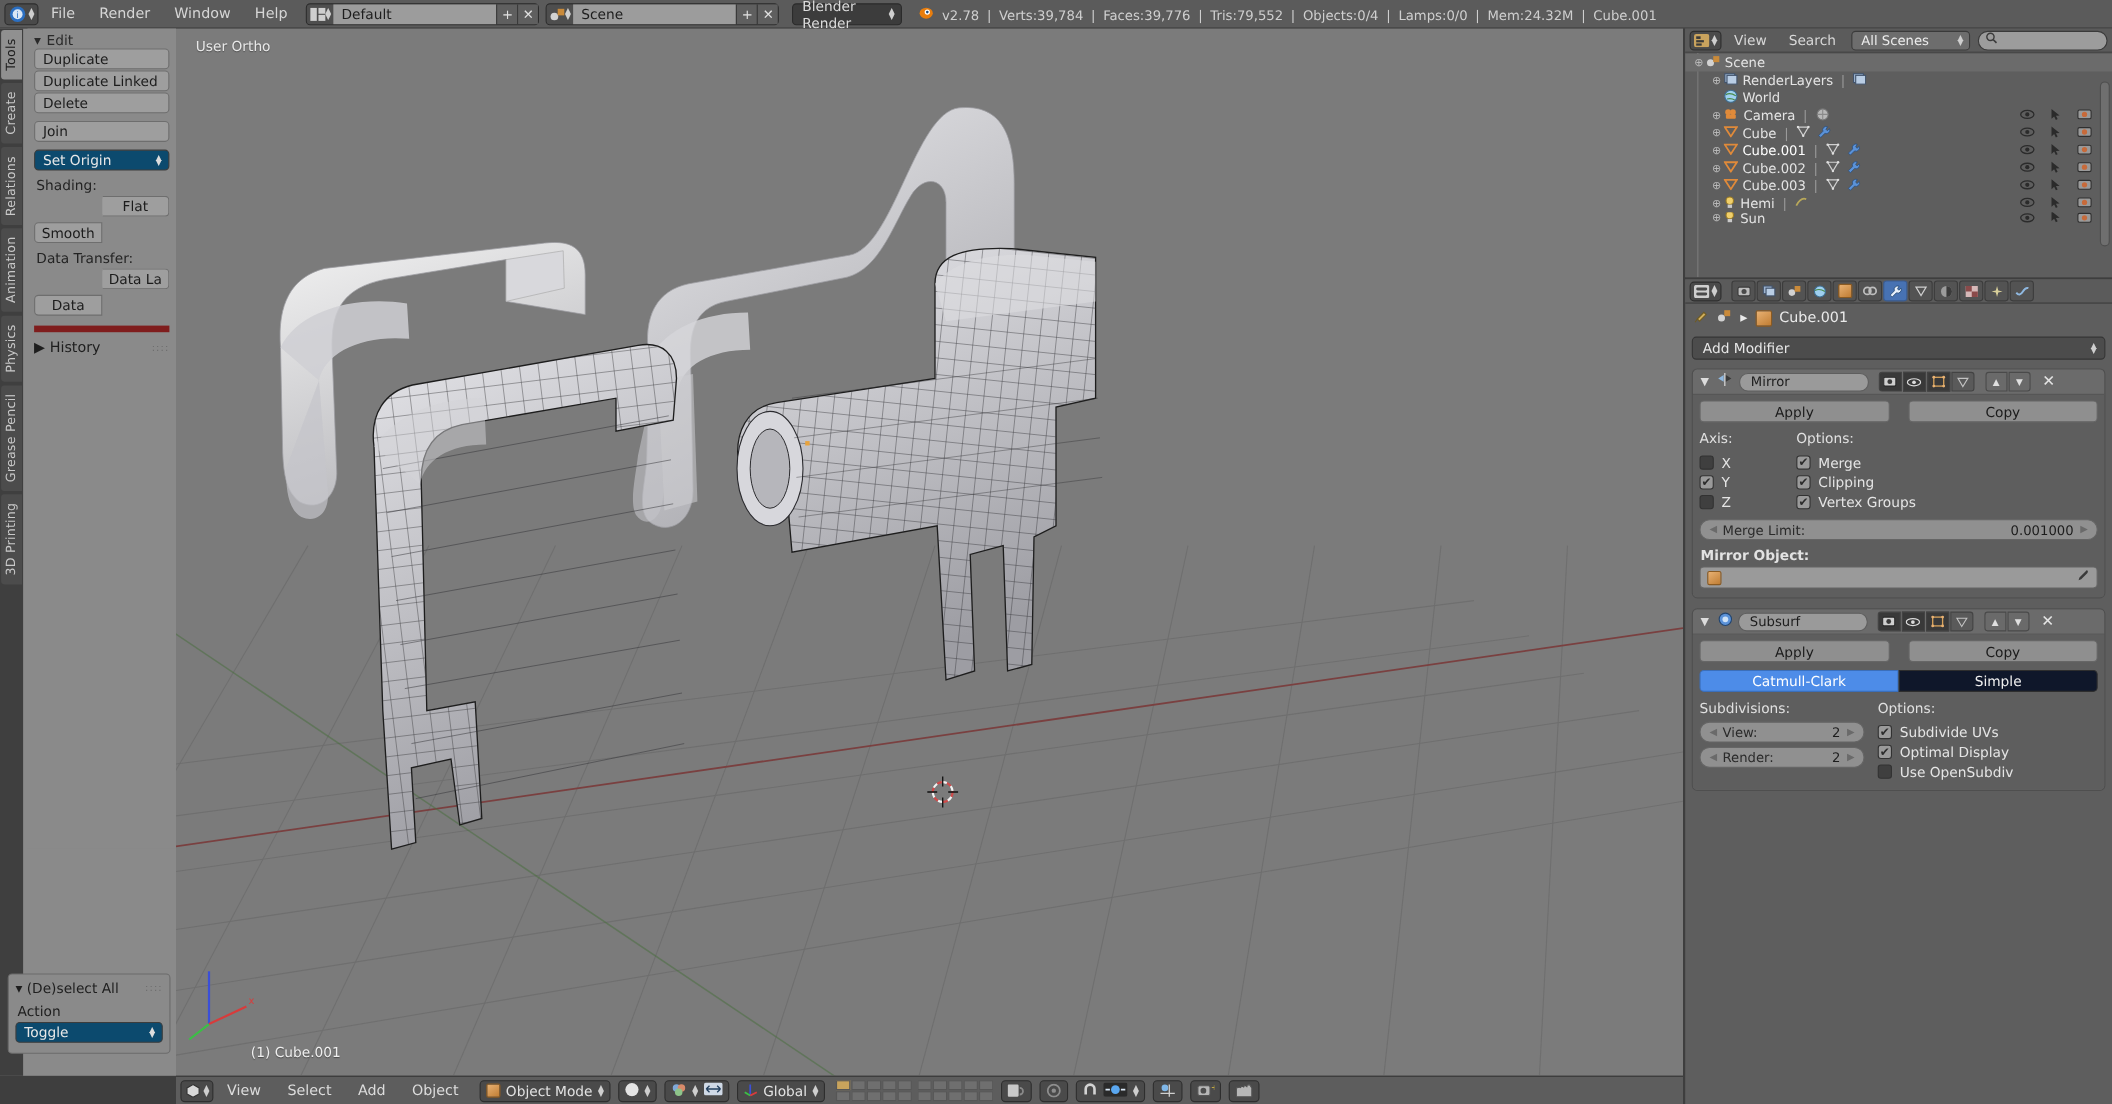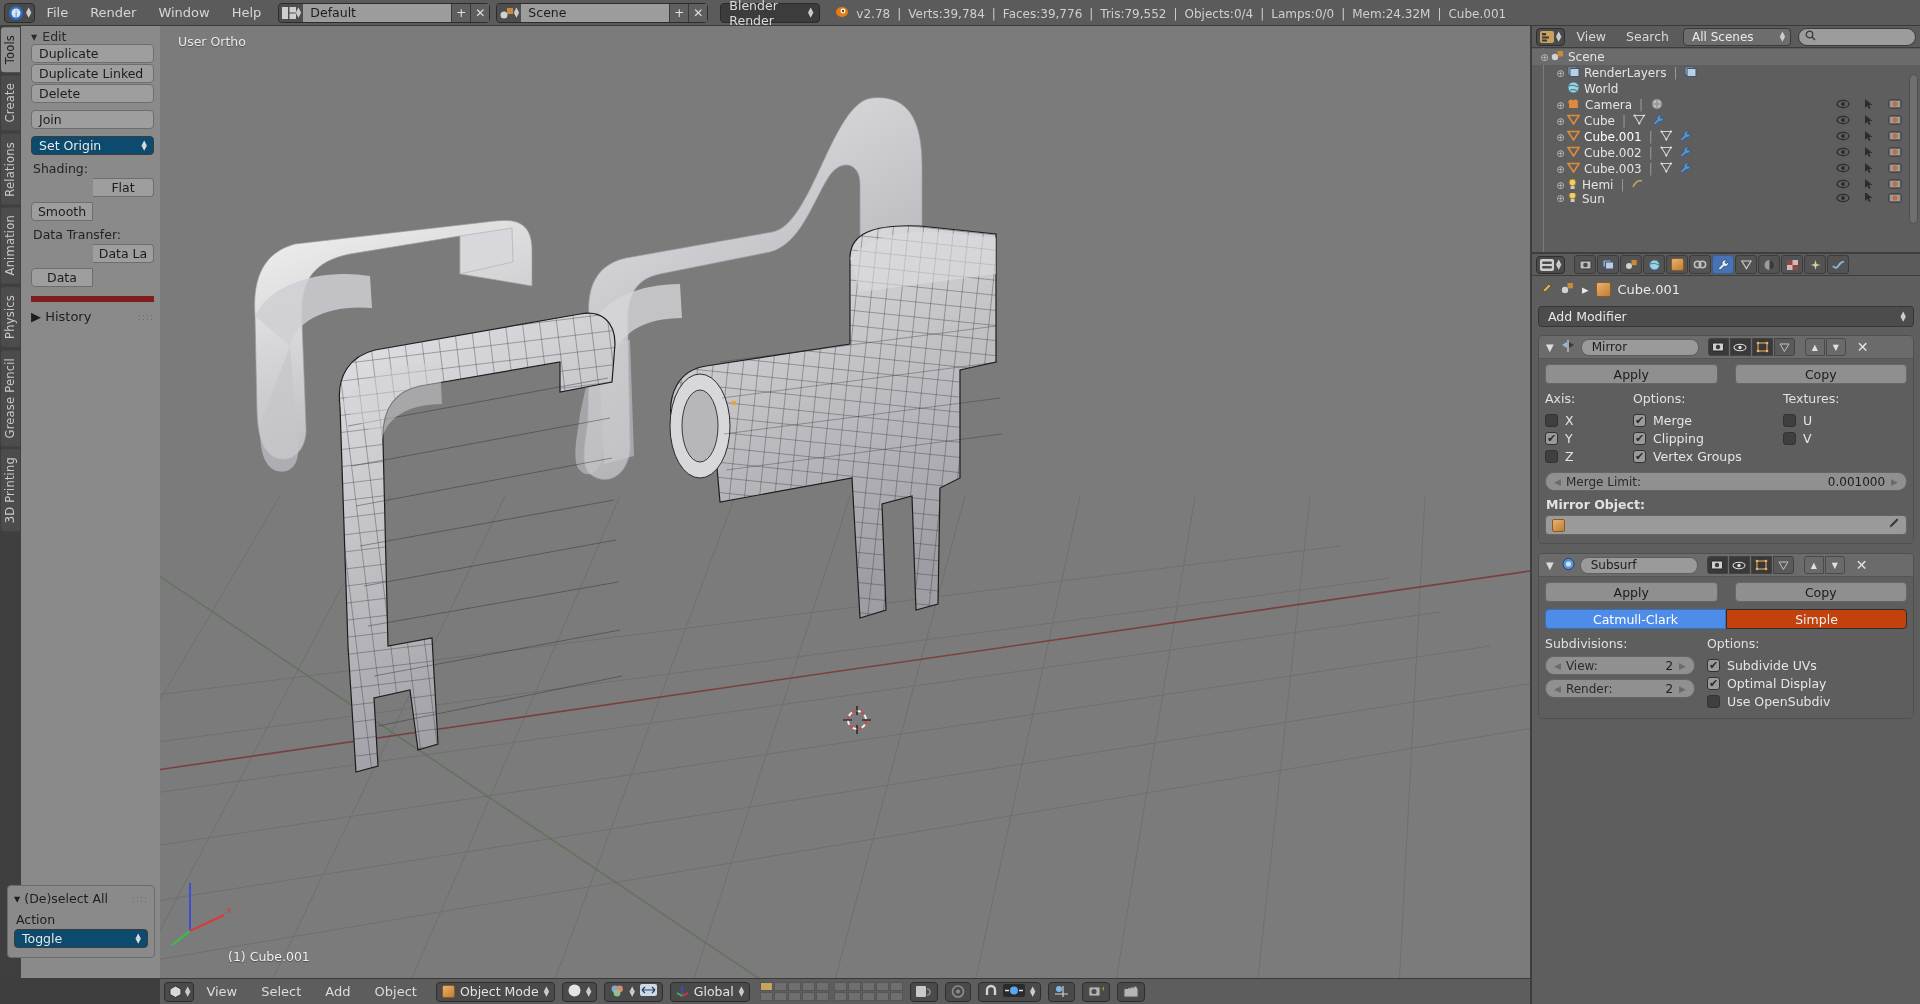--- a/index.html
+++ b/index.html
@@ -268,21 +268,21 @@
   .numfield .nf-l { color: #2a2a2a; }
   .numfield .nf-tri { color: #6a6a6a; font-size: 9px;}
   .field-label { font-size: 12.5px; color: #e2e2e2; margin: 6px 0 3px 1px; font-weight: bold; }
   .objfield {
     height: 20px; background: #9a9a9a; border: 1px solid #656565; border-radius: 4px;
     display: flex; align-items: center; justify-content: space-between; padding: 0 6px;
   }
   .seg2 { display: flex; margin-bottom: 7px; }
   .seg {
     flex: 1; height: 20px; display: flex; align-items: center; justify-content: center;
-    font-size: 12.5px; color: #efefef; background: #c2410c; border: 1px solid #2e2e2e;
+    font-size: 12.5px; color: #efefef; background: #0f172a; border: 1px solid #2e2e2e;
   }
   .seg:first-child { border-radius: 4px 0 0 4px; }
   .seg:last-child { border-radius: 0 4px 4px 0; }
   .seg.on { background: #4d8ce8; border-color: #3b6fbb; color: #fff; }
   .sub-col { width: 150px; }
 
   .cubeicon { width:13px;height:13px;background:linear-gradient(145deg,#e8b173,#c07d33); border:1px solid #8a5a22; display:inline-block; border-radius:2px;}
 </style>
 </head>
 <body>
@@ -1147,31 +1147,20 @@
                 </div>
                 <div class="chk">
                   <span class="cbox on"></span>
                   <span>Clipping</span>
                 </div>
                 <div class="chk">
                   <span class="cbox on"></span>
                   <span>Vertex Groups</span>
                 </div>
               </div>
-              <div class="col c3">
-                <div class="col-title">Textures:</div>
-                <div class="chk">
-                  <span class="cbox"></span>
-                  <span>U</span>
-                </div>
-                <div class="chk">
-                  <span class="cbox"></span>
-                  <span>V</span>
-                </div>
-              </div>
             </div>
             <div class="numfield">
               <span class="nf-tri">◀</span>
               <span class="nf-l" style="margin-right:auto;margin-left:5px">Merge Limit:</span>
               <span>0.001000</span>
               <span class="nf-tri" style="margin-left:6px">▶</span>
             </div>
             <div class="field-label">Mirror Object:</div>
             <div class="objfield">
               <span class="cubeicon"></span>

